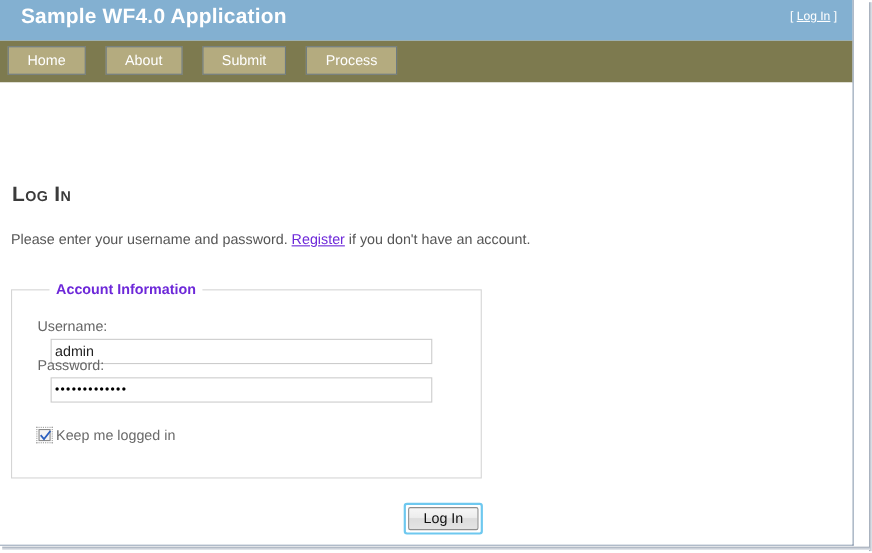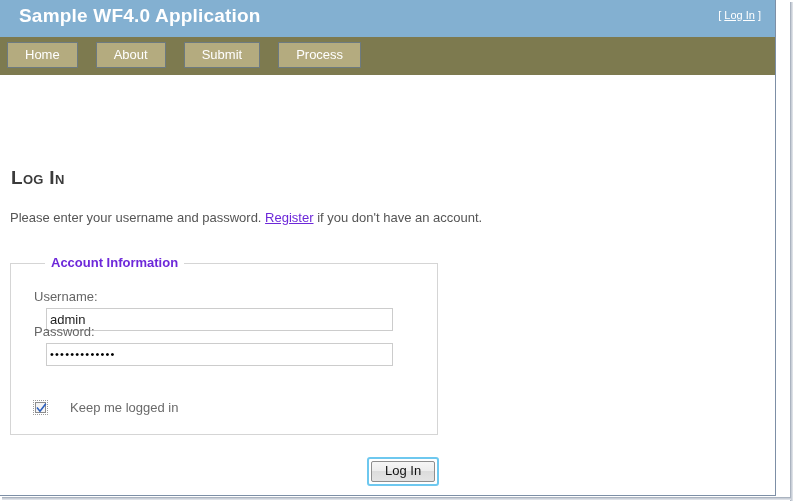--- a/index.html
+++ b/index.html
@@ -194,24 +194,24 @@
     letter-spacing: 1.2px;
     font-size: 11px;
     line-height: 19px;
     color: #000000;
   }
 
   
   #remember-row {
     position: absolute;
     left: 22px;
-    top: 136px;
+    top: 124px;
     display: flex;
     align-items: center;
-    gap: 22px;
+    gap: 3px;
   }
   #remember-checkbox {
     position: relative;
     width: 15px;
     height: 15px;
     border: 1px dotted #9a9a9a;
     box-sizing: border-box;
     padding: 1px;
     flex: 0 0 auto;
     cursor: pointer;

